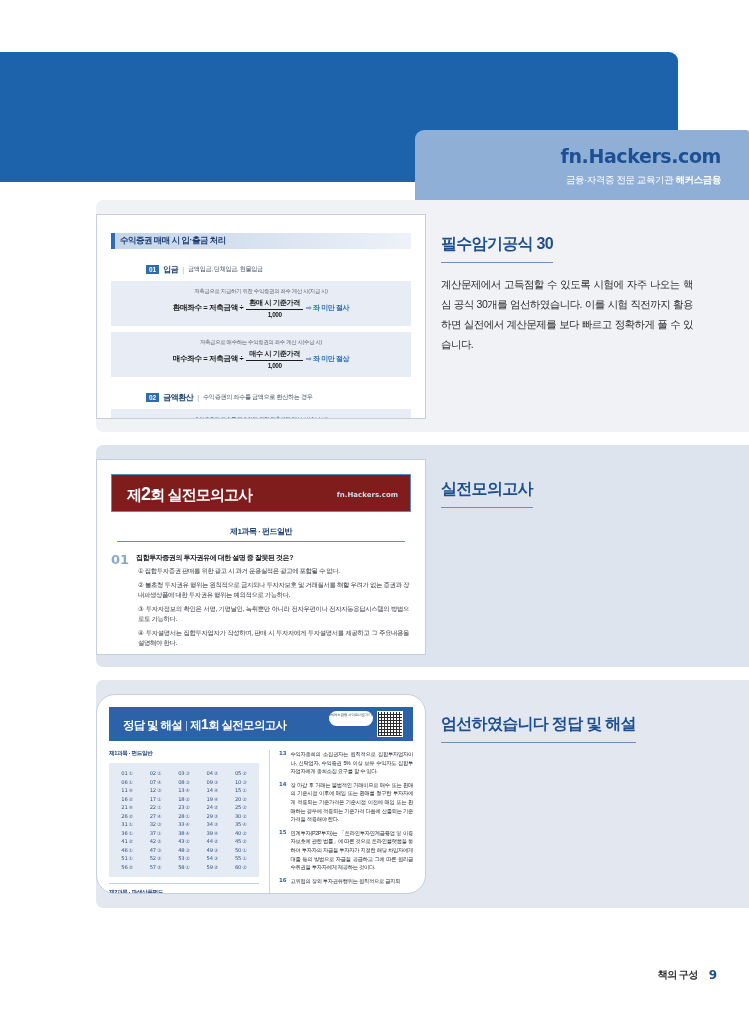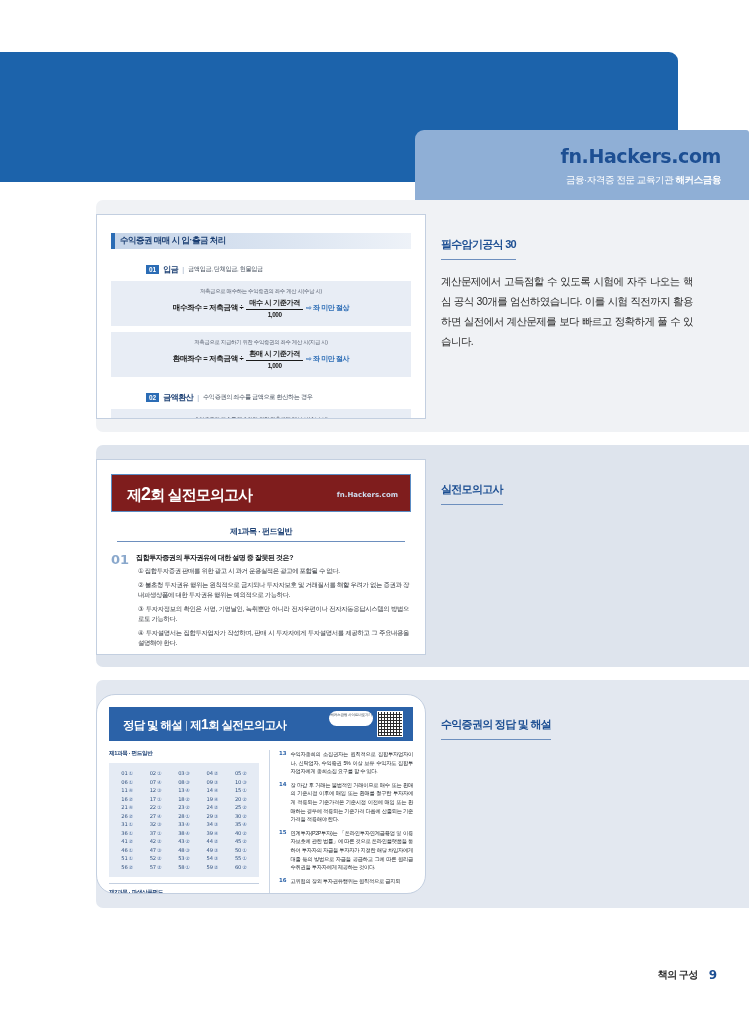--- a/index.html
+++ b/index.html
@@ -40,21 +40,21 @@
   }
   .block-card{
     position:absolute;left:92px;top:14px;width:330px;
     background:#ffffff;border:1px solid #c3cfe0;
     box-sizing:border-box;overflow:hidden;
   }
   .block-desc{
     position:absolute;left:437px;top:34px;width:252px;
   }
   .desc-title{
-    font-size:11px;font-weight:bold;color:#1d4f93;letter-spacing:-0.7px;
+    font-size:16px;font-weight:bold;color:#1d4f93;letter-spacing:-0.7px;
     padding-bottom:7px;border-bottom:1.5px solid #6d8fbe;display:inline-block;
   }
   .desc-body{
     margin-top:11px;font-size:10.5px;line-height:20px;color:#2b2b2b;
     letter-spacing:-0.55px;text-align:justify;
   }
 
   
   #block1{top:0;height:232px;}
   #block1 .block-panel{background:#f0f2f5;}
@@ -216,41 +216,41 @@
       <div class="fx-titlebar">
         <span class="fx-title">수익증권 매매 시 입·출금 처리</span>
       </div>
 
       <div class="fx-item">
         <div class="fx-item-head">
           <span class="fx-num">01</span>
           <span class="fx-name">입금</span>
           <span class="fx-bar">|</span>
           <span class="fx-sub">금액입금, 단체입금, 현물입금</span>
+        </div>
+        <div class="fx-box">
+          <div class="fx-cap">저축금으로 지급하기 위한 수익증권의 좌수 계산 시(지급 시)</div>
+          <div class="fx-eq">
+            <span>환매좌수 = 저축금액 ÷</span>
+            <span class="fx-frac">
+              <span class="n">환매 시 기준가격</span>
+              <span class="d">1,000</span>
+            </span>
+            <span class="fx-arrow">⇨ 좌 미만 절사</span>
+          </div>
         </div>
         <div class="fx-box">
           <div class="fx-cap">저축금으로 매수하는 수익증권의 좌수 계산 시(수납 시)</div>
           <div class="fx-eq">
             <span>매수좌수 = 저축금액 ÷</span>
             <span class="fx-frac">
               <span class="n">매수 시 기준가격</span>
               <span class="d">1,000</span>
             </span>
             <span class="fx-arrow">⇨ 좌 미만 절상</span>
-          </div>
-        </div>
-        <div class="fx-box">
-          <div class="fx-cap">저축금으로 지급하기 위한 수익증권의 좌수 계산 시(지급 시)</div>
-          <div class="fx-eq">
-            <span>환매좌수 = 저축금액 ÷</span>
-            <span class="fx-frac">
-              <span class="n">환매 시 기준가격</span>
-              <span class="d">1,000</span>
-            </span>
-            <span class="fx-arrow">⇨ 좌 미만 절사</span>
           </div>
         </div>
       </div>
 
       <div class="fx-item">
         <div class="fx-item-head">
           <span class="fx-num">02</span>
           <span class="fx-name">금액환산</span>
           <span class="fx-bar">|</span>
           <span class="fx-sub">수익증권의 좌수를 금액으로 환산하는 경우</span>
@@ -386,21 +386,21 @@
             </div>
             <div class="an-exp">
               <div class="an-exp-n">16</div>
               <div class="an-exp-t">고위험의 장외 투자권유행위는 원칙적으로 금지되</div>
             </div>
           </div>
       </div>
     </div>
 
     <div class="block-desc">
-      <div class="desc-title">수익증권의 정답 및 해설</div>
+      <div class="desc-title">엄선하였습니다 정답 및 해설</div>
     </div>
   </div>
 
 </div>
 
 <div class="footer">
   <span class="footer-label">책의 구성</span>
   <span class="footer-page">9</span>
 </div>
 

